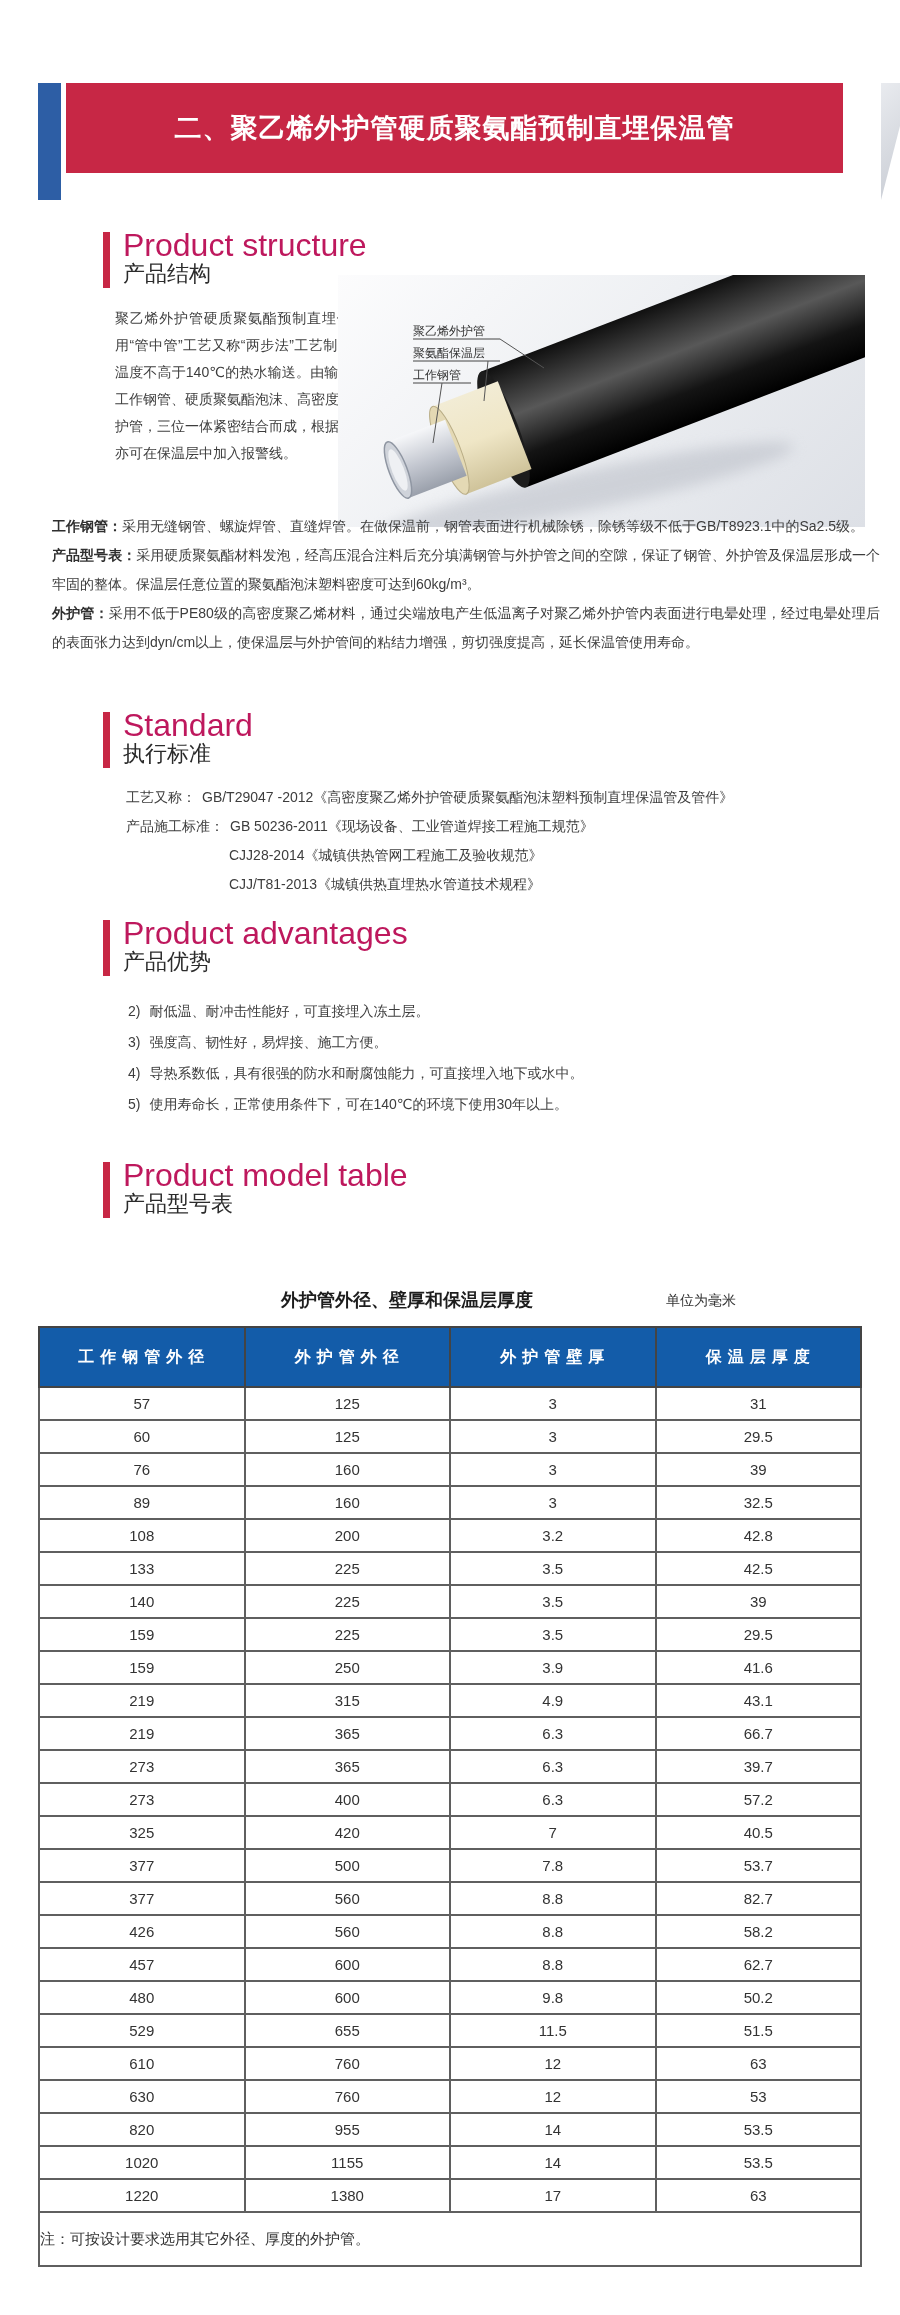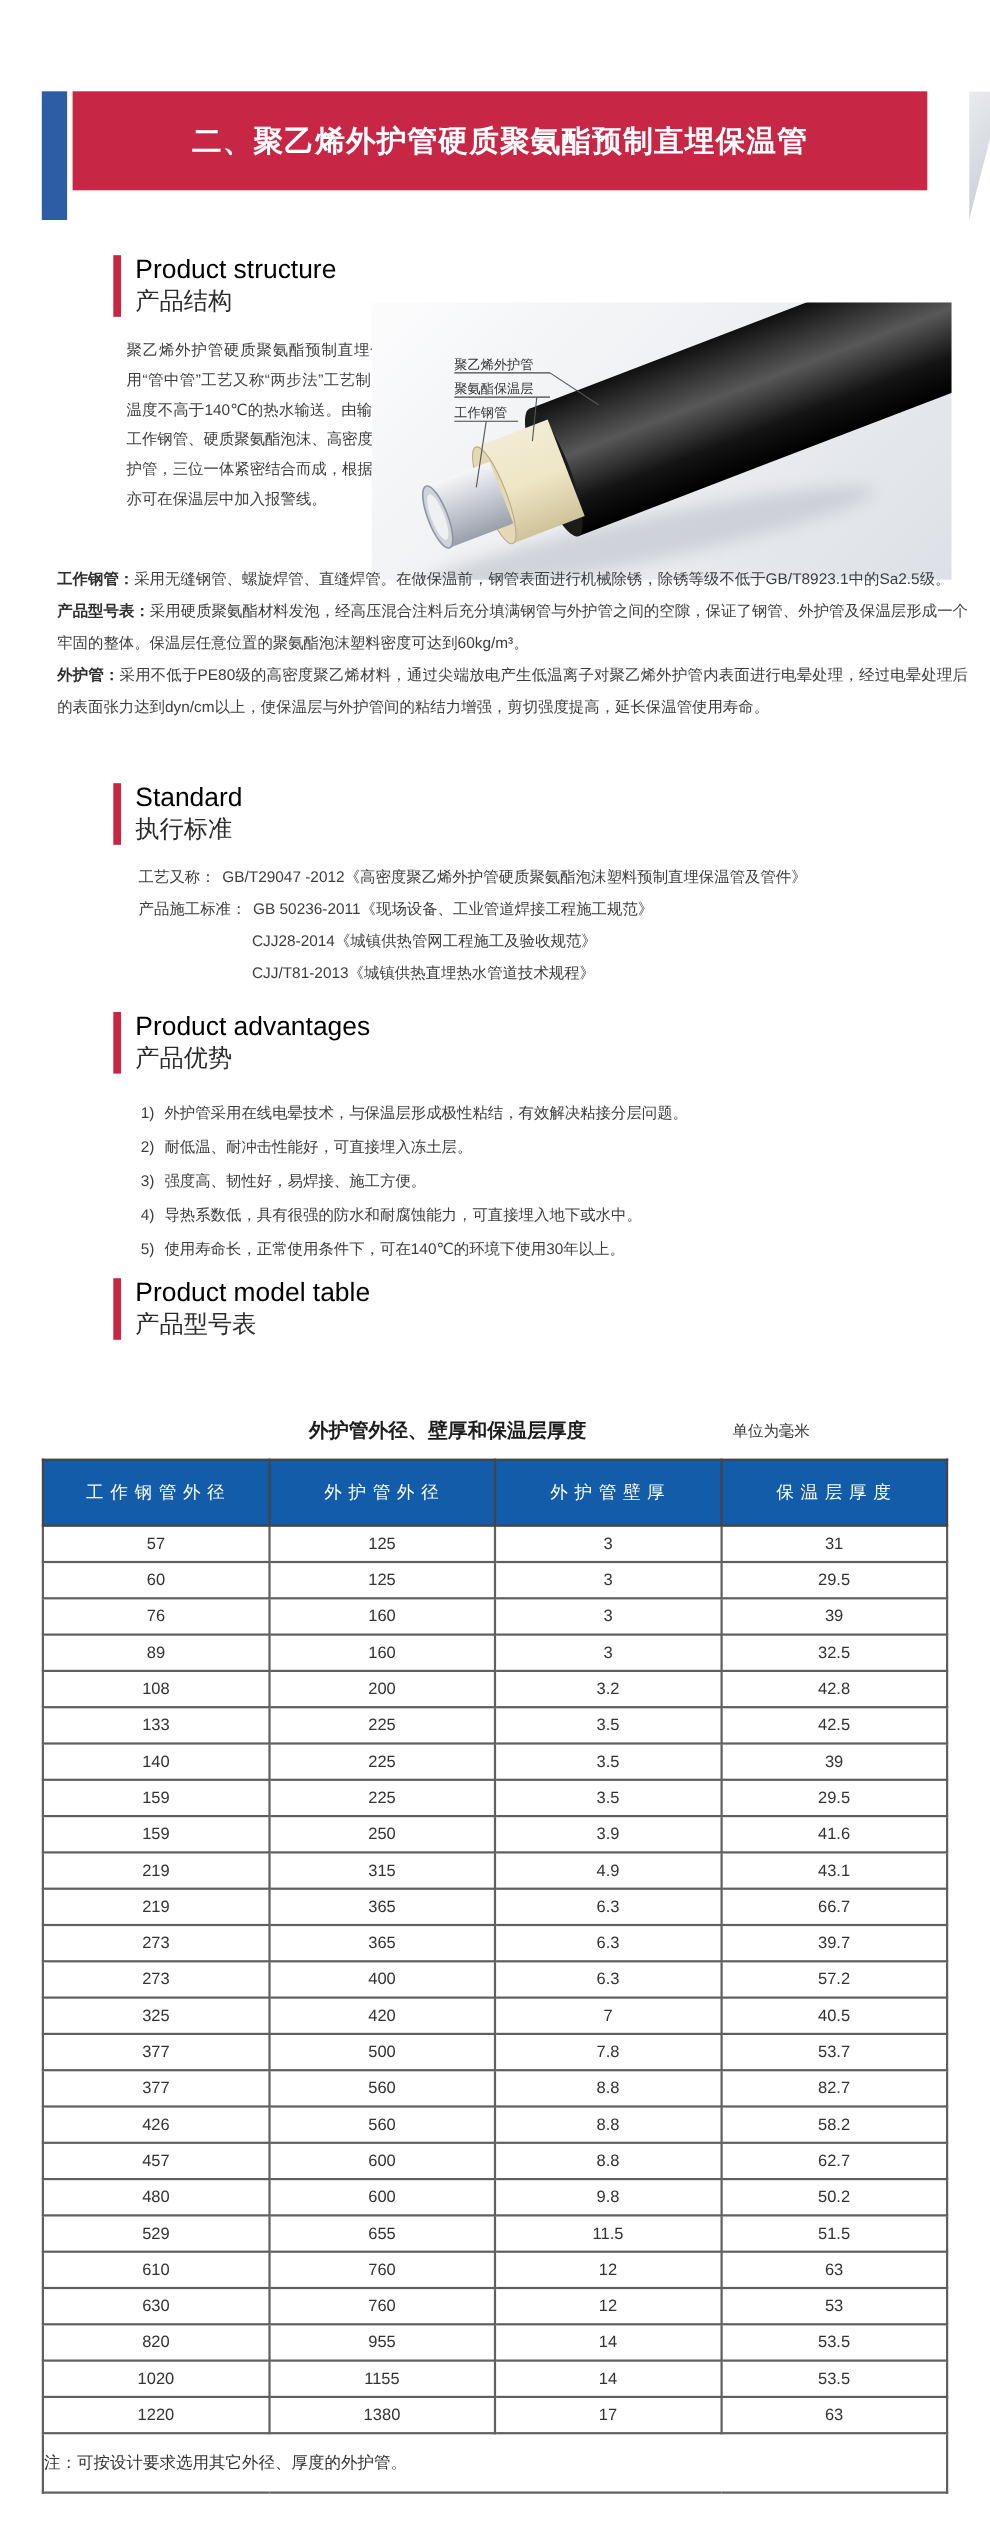--- a/index.html
+++ b/index.html
@@ -16,21 +16,21 @@
     color:#ffffff;font-size:27px;font-weight:bold;letter-spacing:1px;
   }
   .banner-fold{
     position:absolute;top:0;left:843px;width:30px;height:117px;
     background:linear-gradient(135deg,#e9ebef 0%,#c6cad2 100%);
     clip-path:polygon(0 0,100% 0,0 100%);
   }
   
   .sec-head{position:absolute;left:103px;display:flex;}
   .sec-bar{width:7px;height:56px;background:#C72745;margin-right:13px;flex:none;}
-  .sec-title-en{font-size:24px;line-height:27px;color:#000000;font-weight:500;}
+  .sec-title-en{font-size:32px;line-height:27px;color:#be185d;font-weight:500;}
   .sec-title-zh{font-size:22px;line-height:29px;color:#2b2b2b;font-weight:500;}
   
   .struct-para{
     position:absolute;top:291px;left:115px;width:280px;
     font-size:14px;line-height:27px;color:#3d3d3d;text-align:justify;
   }
   .pipe-figure{
     position:absolute;top:275px;left:338px;width:527px;height:252px;
     background:linear-gradient(135deg,#fcfcfd 0%,#eef0f3 45%,#dde0e6 100%);
   }
@@ -50,21 +50,21 @@
   .table-title{
     position:absolute;top:1288px;left:38px;width:738px;text-align:center;
     font-size:18px;font-weight:bold;color:#1d1d1d;
   }
   .unit-note{position:absolute;top:1292px;left:666px;font-size:14px;color:#333;}
   table.model{
     position:absolute;top:1326px;left:38px;width:824px;
     border-collapse:collapse;table-layout:fixed;
   }
   table.model th{
-    background:#135CA9;color:#ffffff;font-size:16px;font-weight:400;
+    background:#135CA9;color:#ffffff;font-size:16px;font-weight:700;
     letter-spacing:6px;padding-left:6px;height:56px;text-align:center;
     border:2px solid #444;
   }
   table.model td{
     height:31px;font-size:15px;color:#333;text-align:center;
     border:2px solid #5f5f5f;padding:0;
   }
   table.model td.note-cell{
     height:52px;text-align:left;font-size:15px;color:#333;
   }
@@ -168,21 +168,20 @@
     </div>
 
   <div class="sec-head" style="top:920px;">
     <div class="sec-bar"></div>
     <div>
       <div class="sec-title-en">Product advantages</div>
       <div class="sec-title-zh">产品优势</div>
     </div>
   </div>
   <div class="advantages">
-      <p class="adv-item"><span class="adv-num">1)</span>外护管采用在线电晕技术，与保温层形成极性粘结，有效解决粘接分层问题。</p>
       <p class="adv-item"><span class="adv-num">2)</span>耐低温、耐冲击性能好，可直接埋入冻土层。</p>
       <p class="adv-item"><span class="adv-num">3)</span>强度高、韧性好，易焊接、施工方便。</p>
       <p class="adv-item"><span class="adv-num">4)</span>导热系数低，具有很强的防水和耐腐蚀能力，可直接埋入地下或水中。</p>
       <p class="adv-item"><span class="adv-num">5)</span>使用寿命长，正常使用条件下，可在140℃的环境下使用30年以上。</p>
     </div>
 
   <div class="sec-head" style="top:1162px;">
     <div class="sec-bar"></div>
     <div>
       <div class="sec-title-en">Product model table</div>

